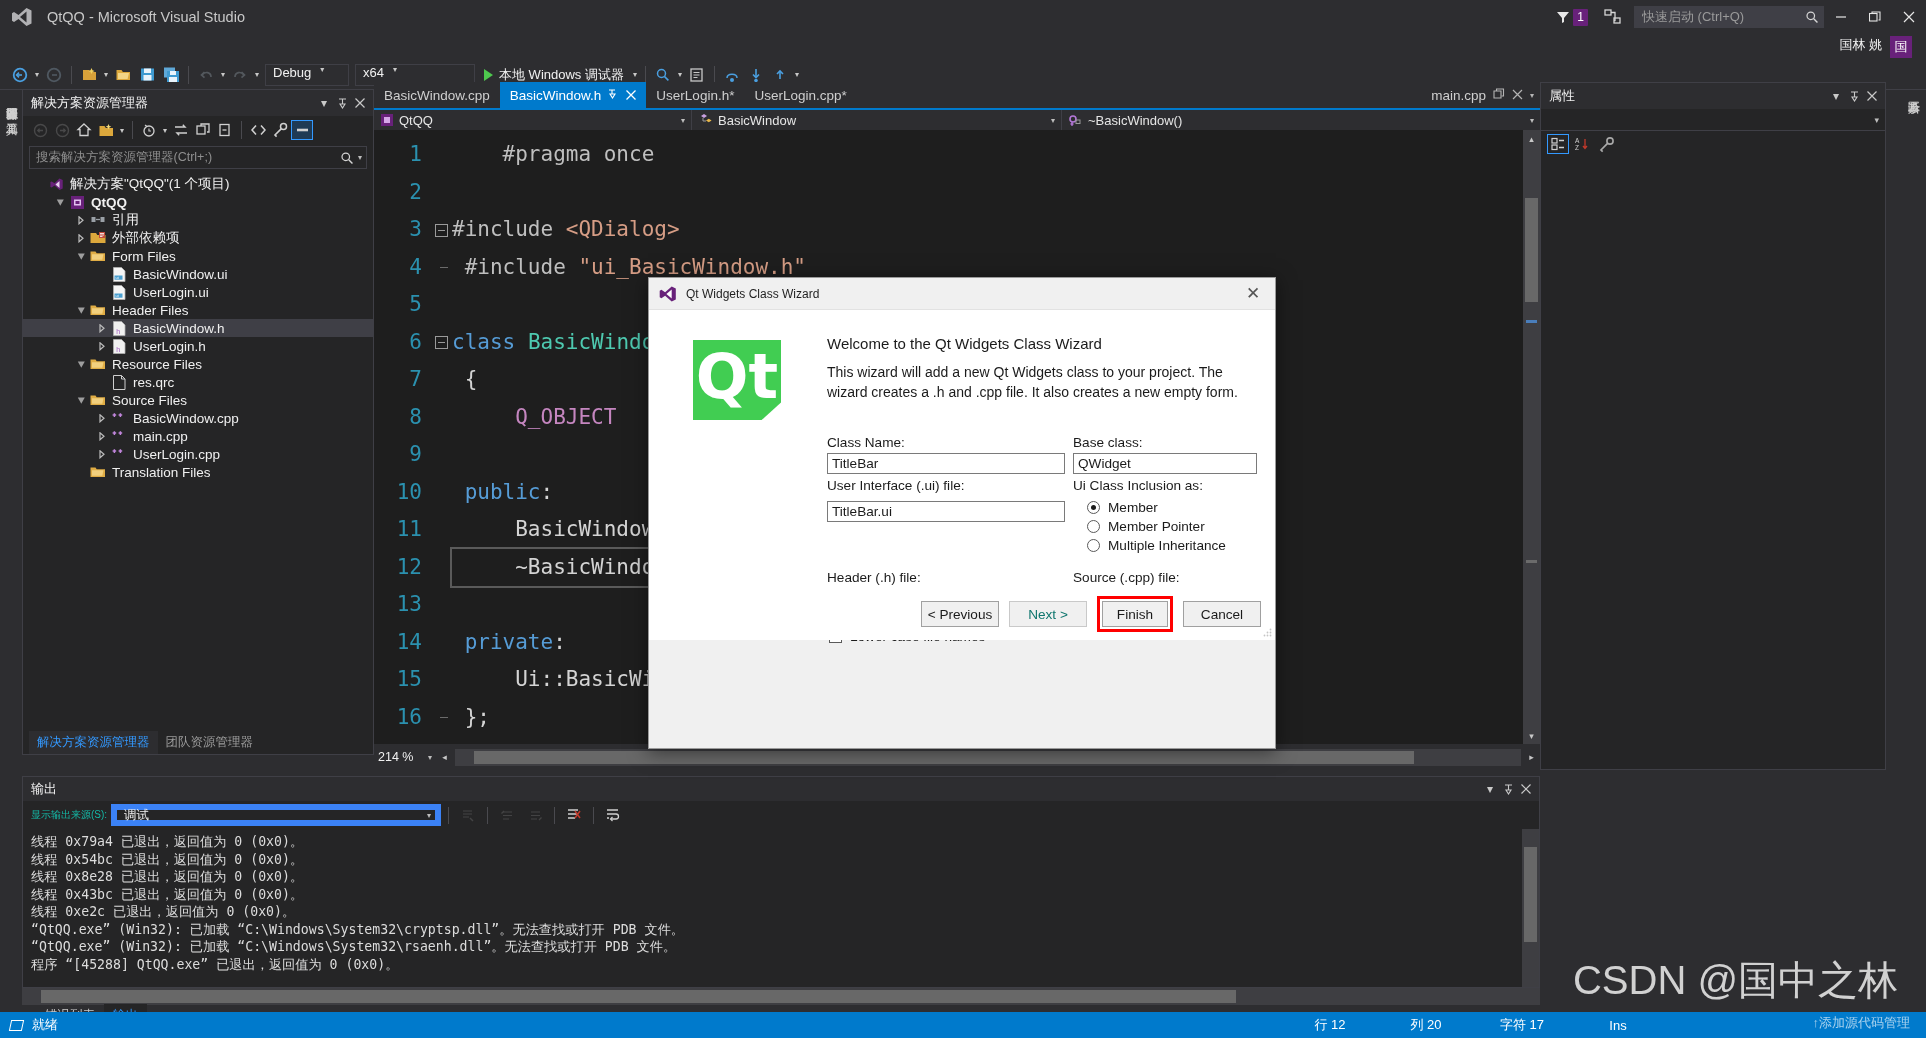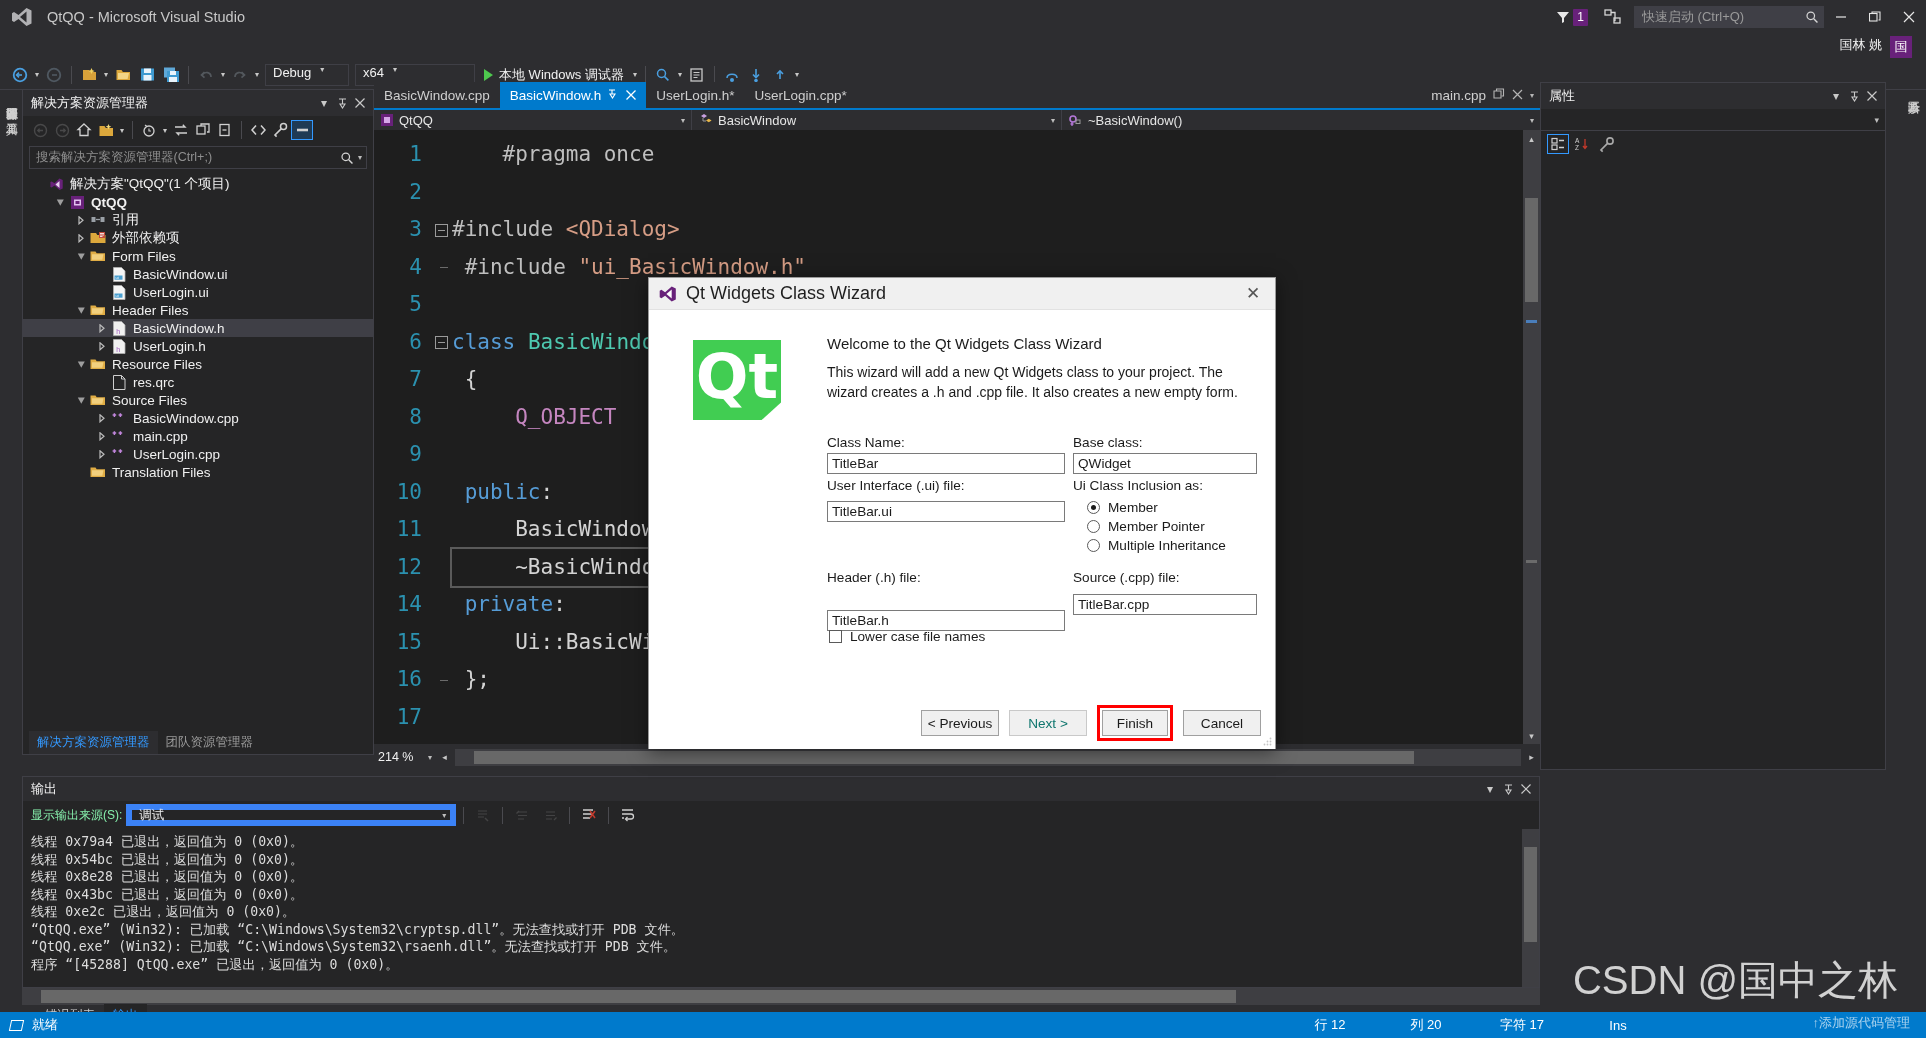--- a/index.html
+++ b/index.html
@@ -238,21 +238,21 @@
   }
   .rtab { writing-mode: vertical-rl; font-size:12px;color:#d0d0d0;padding: 10px 5px; white-space:nowrap;}
 
   
   .outpanel {
     position: absolute; left: 22px; top: 776px; width: 1518px; height: 212px;
     background: #252526; border: 1px solid #3f3f46;
   }
   .out-head { height: 24px; display:flex; align-items:center; padding: 0 4px 0 8px; background:#2d2d30;}
   .out-bar { height: 28px; display:flex; align-items:center; padding-left: 8px; gap: 4px; }
-  .out-bar .lab { font-size: 12px; color: #86efac; }
+  .out-bar .lab { font-size: 10px; color: #14b8a6; }
   .out-combo {
     width: 330px; height: 22px; border: 6px solid #3b82f6; background: #252526;
     display:flex; align-items:center; padding: 0 4px 0 7px; font-size: 12.5px; color:#f1f1f1;
   }
   .out-combo .ar { margin-left: auto; font-size: 8px; color: #bdbdbd;}
   .ob-ico { width: 24px; height: 22px; display:flex;align-items:center;justify-content:center;color:#c8c8c8;}
   .ob-ico.dis { opacity:.35; }
   .ob-sep { width:1px;height:17px;background:#4a4a4f;margin:0 3px;}
   .out-body {
     position:absolute; left:0; right: 17px; top: 52px; bottom: 0;
@@ -297,26 +297,26 @@
     position:absolute; left: 648px; top: 277px; width: 628px; height: 472px;
     background: #f0f0f0; border: 1px solid #9a9a9a;
     box-shadow: 0 3px 18px rgba(0,0,0,.5);
     font-family: "Liberation Sans", sans-serif;
   }
   .dlg-title {
     height: 32px; background: #f0f0f0; display:flex; align-items:center;
     padding-left: 10px; border-bottom: 1px solid #e2e2e2;
   }
   .dlg-title .ic { width: 18px; height: 18px; margin-right: 9px; }
-  .dlg-title .t { font-size: 18px; color: #1f1f1f; }
+  .dlg-title .t { font-size: 12px; color: #1f1f1f; }
   .dlg-title .x {
     margin-left: auto; width: 44px; height: 31px; display:flex;
     align-items:center; justify-content:center; color:#555; font-size: 17px;
   }
-  .dlg-body { position: relative; padding: 22px 0 0 0; background:#fff; height: 439px; }
+  .dlg-body { position: relative; padding: 22px 0 0 0; background:#fff; height: 330px; }
   .qt-logo {
     position:absolute; left: 44px; top: 30px; width: 88px; height: 80px;
     background: #41cd52; color: #fff;
     font-size: 62px; font-weight: bold; line-height: 74px; text-align:center;
     clip-path: polygon(0 0, 100% 0, 100% 78%, 78% 100%, 0 100%);
     font-family: "DejaVu Sans", sans-serif;
   }
   .dlg-h { position:absolute; left: 178px; top: 25px; font-size: 15px; font-weight: normal; color:#1b1b1b;}
   .dlg-p {
     position:absolute; left: 178px; top: 52px; width: 416px;
@@ -995,20 +995,27 @@
             <span class="ctext">     BasicWindow(QWidget *parent = Q_NULLPTR);</span>
           </div>
           <div class="cline">
             <span class="gutter">12</span>
             <span class="fold">
               <span class="vline"></span>
             </span>
             <span class="ctext hl-box">     ~BasicWindow();</span>
           </div>
           <div class="cline">
+            <span class="gutter">13</span>
+            <span class="fold">
+              <span class="vline"></span>
+            </span>
+            <span class="ctext"></span>
+          </div>
+          <div class="cline">
             <span class="gutter">14</span>
             <span class="fold">
               <span class="vline"></span>
             </span>
             <span class="ctext"> <span class="k">private</span>:</span>
           </div>
           <div class="cline">
             <span class="gutter">15</span>
             <span class="fold">
               <span class="vline"></span>

